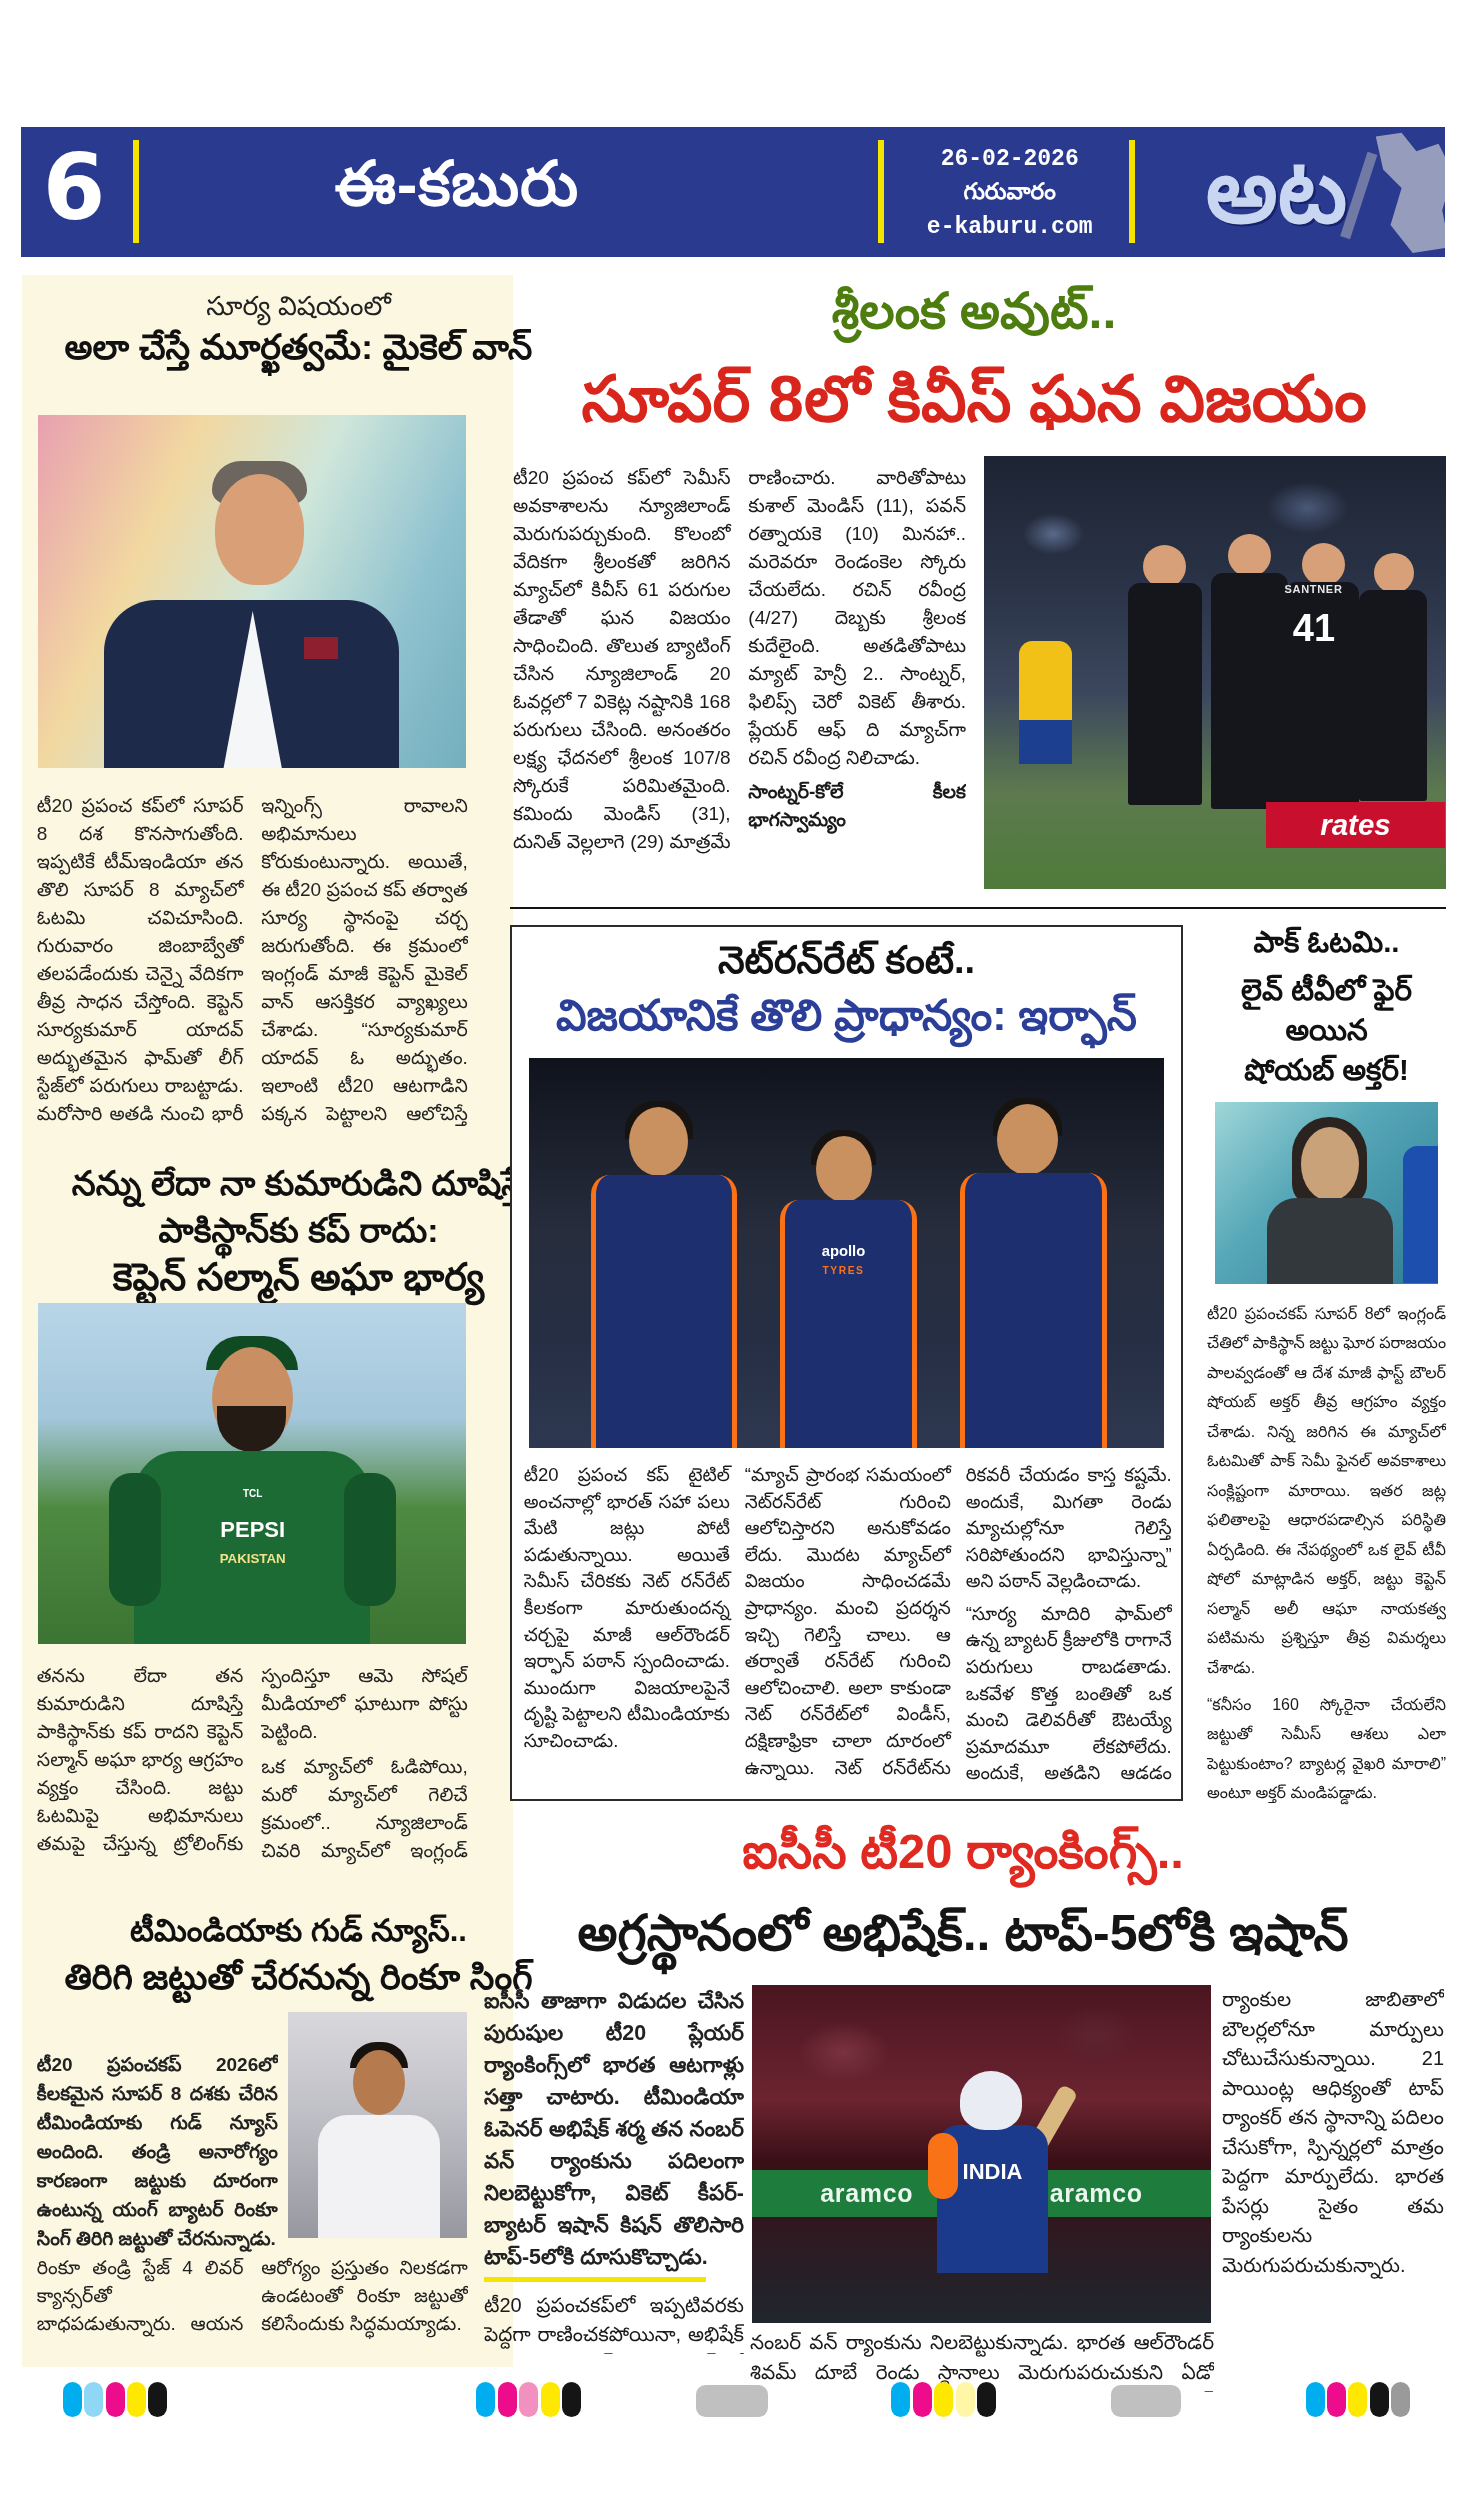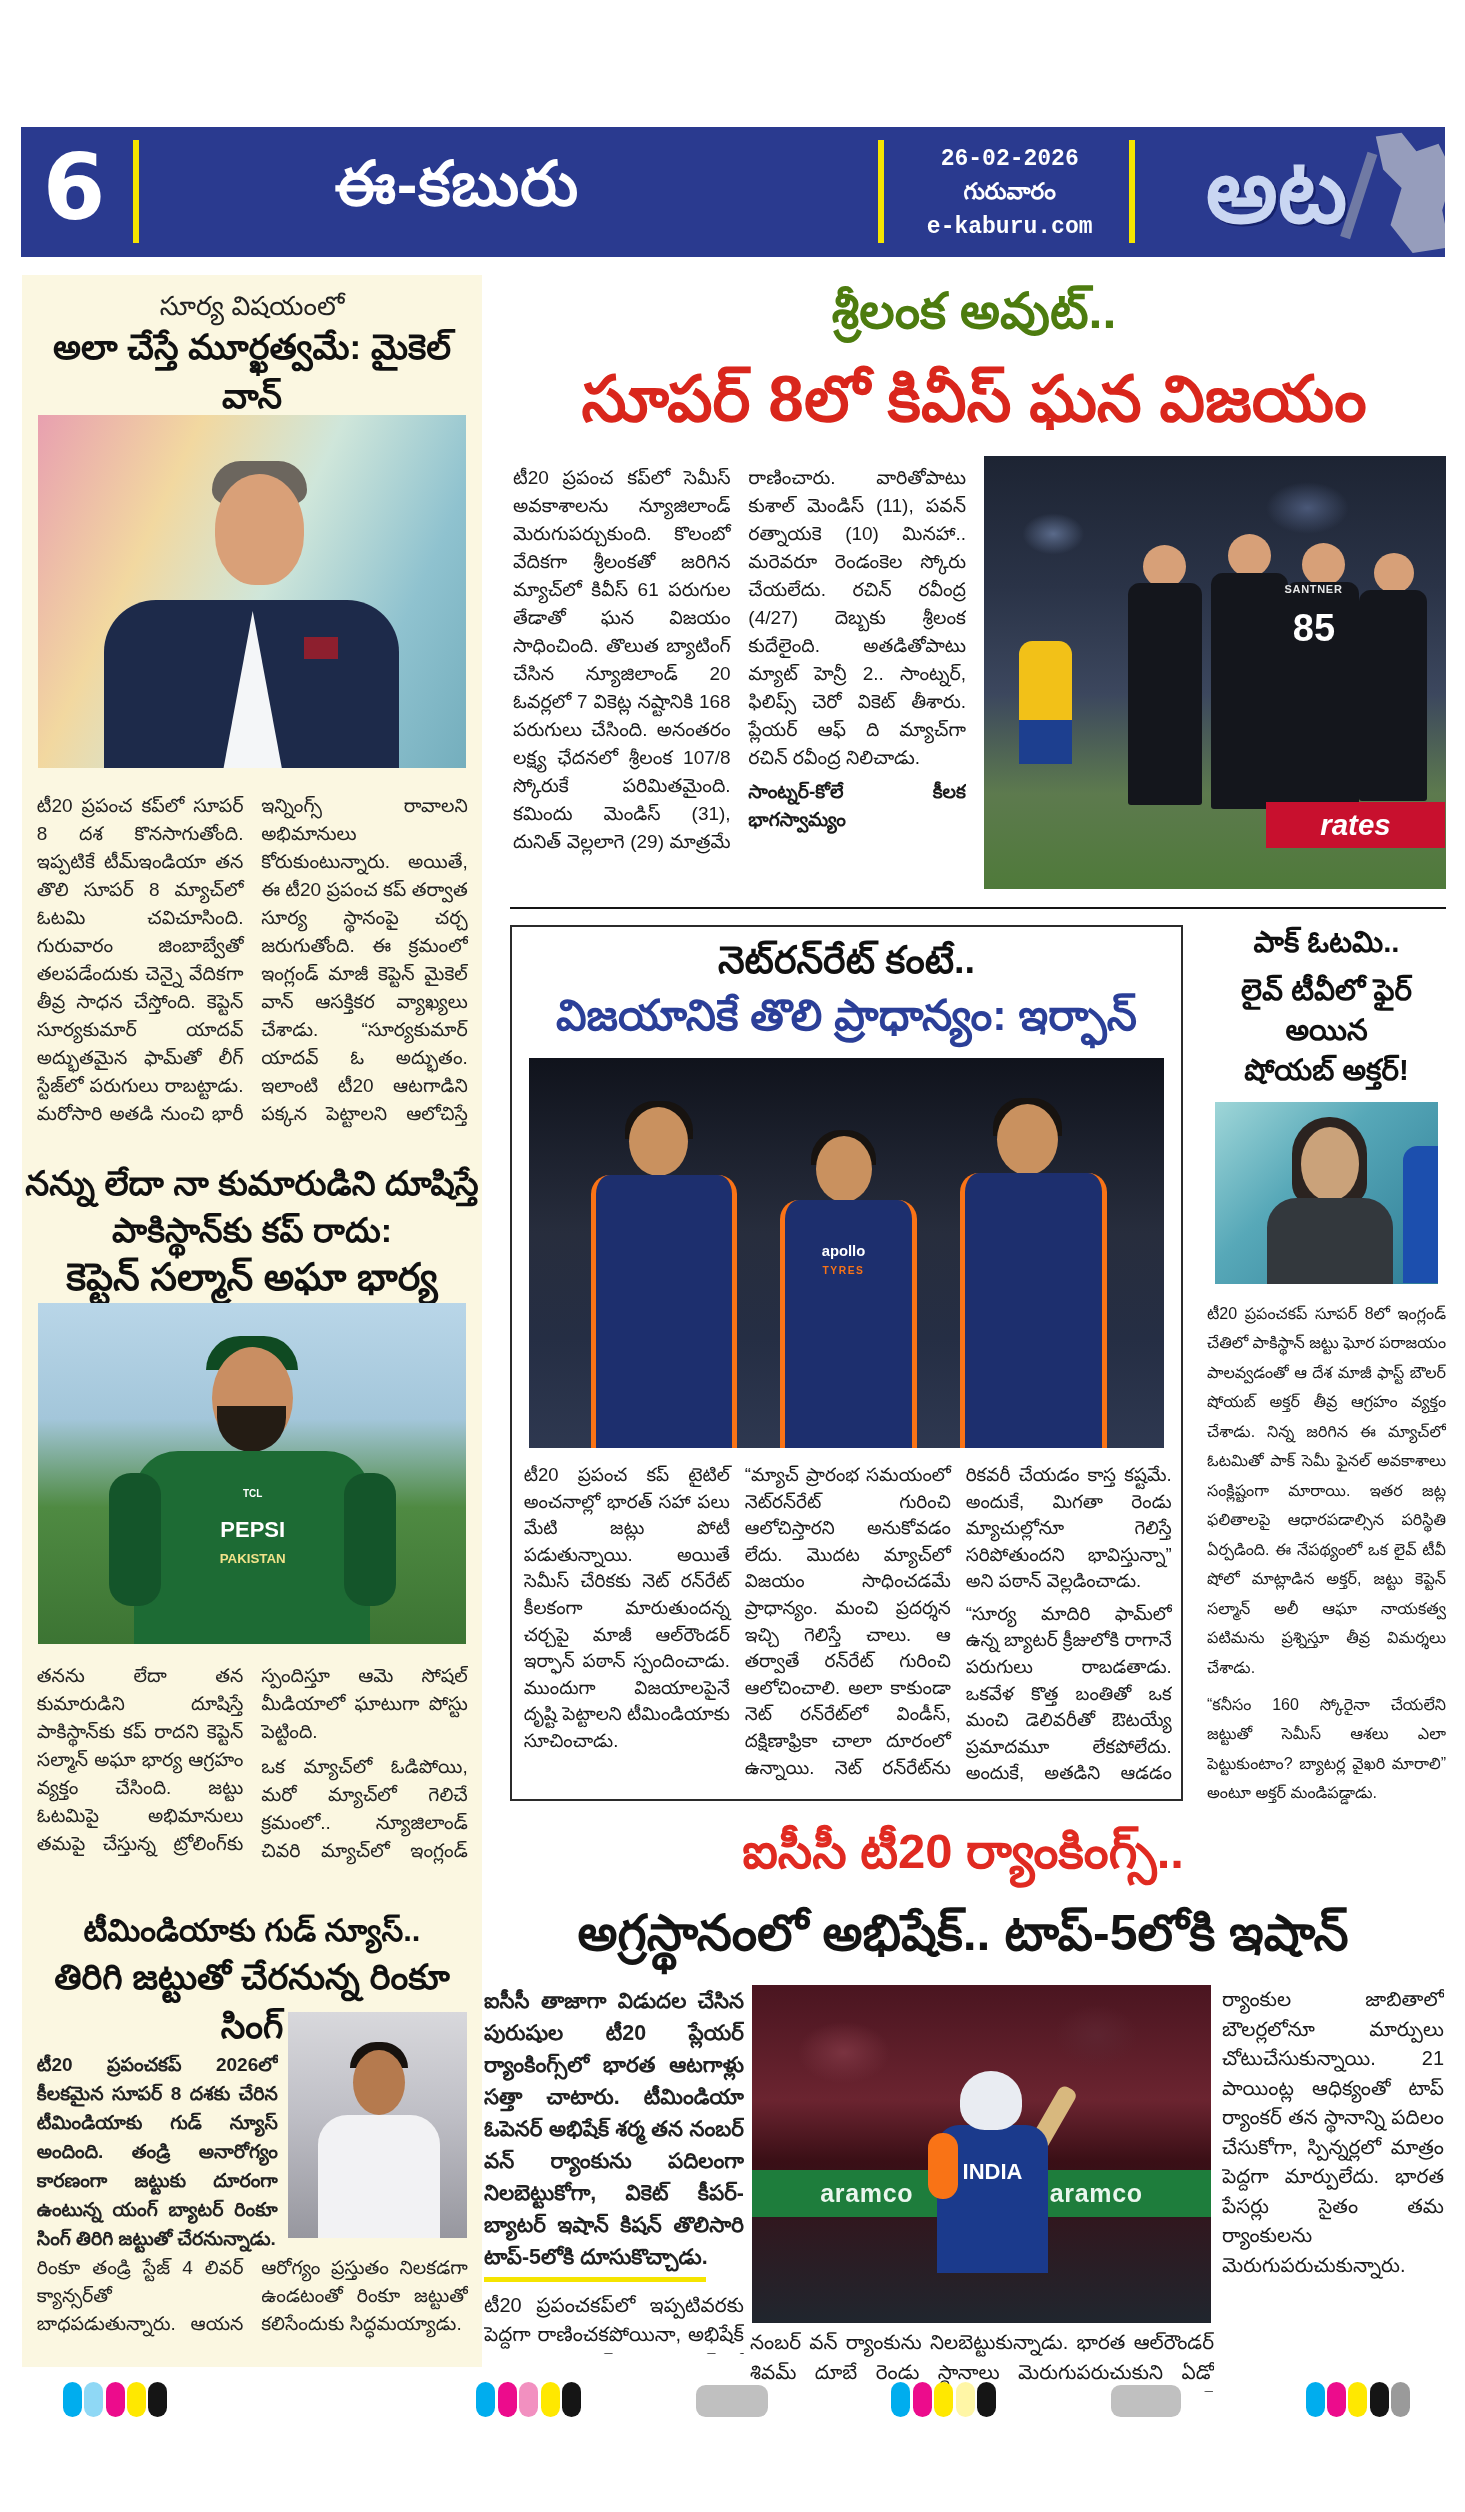--- a/index.html
+++ b/index.html
@@ -12,21 +12,21 @@
   #header{left:20.7px;top:127px;width:1424px;height:130px;background:#2a3a8f;overflow:hidden;}
   #page-num{position:absolute;left:22px;top:7.4px;font-size:90px;font-weight:bold;color:#ffffff;line-height:1.2;font-family:"DejaVu Sans",sans-serif;}
   .ybar{position:absolute;top:13.3px;width:6.6px;height:103px;background:#f5e400;}
   #masthead{position:absolute;left:207px;top:20.7px;width:458px;text-align:center;font-size:62px;font-weight:bold;color:#ffffff;letter-spacing:0.7px;}
   #date-block{position:absolute;left:882px;top:14.8px;width:214px;text-align:center;color:#ffffff;font-weight:bold;}
   #date-block .dl{font-size:23px;line-height:34px;font-family:Liberation Mono, monospace;}
   #section-logo{position:absolute;left:1141px;top:1.5px;width:295px;height:127px;}
   #section-logo .logo-text{position:absolute;left:44px;top:11.8px;font-size:90px;font-weight:bold;color:#c9d6f2;text-shadow:2.2px 2.2px 0 #16226b;}
   #logo-silhouette{position:absolute;right:0;top:0;}
   
-  #left-col{left:22px;top:275px;width:460px;height:2092px;background:#fbf7e1;}
+  #left-col{left:22px;top:275px;width:460px;height:2092px;background:#fbf7e1;padding-left:31px;}
   .kicker-sm{position:absolute;width:100%;text-align:center;font-size:26.6px;color:#222;}
   .headline-left{position:absolute;width:100%;text-align:center;font-weight:bold;color:#111;}
   .body-2col{position:absolute;left:14.8px;width:431px;column-count:2;column-gap:17.7px;column-fill:auto;overflow:hidden;font-size:19px;line-height:28px;text-align:justify;color:#222;}
   .body-2col p{margin:0 0 7.4px 0;}
   .photo{position:absolute;overflow:hidden;}
   
   #vaughan-photo{left:16.2px;top:140px;width:428px;height:353px;background:linear-gradient(115deg,#e8a0b0 0%,#f2d8a0 28%,#cfe6da 52%,#8fc2cf 78%,#74aebd 100%);}
   #vaughan-photo .torso{position:absolute;left:66px;top:185px;width:295px;height:177px;background:#1d2a4a;border-radius:52px 52px 0 0;}
   #vaughan-photo .shirt{position:absolute;left:185px;top:196px;width:59px;height:159px;background:#f4f6f8;clip-path:polygon(50% 0,0 100%,100% 100%);}
   #vaughan-photo .pocket{position:absolute;left:266px;top:222px;width:34px;height:22px;background:#8d1f2e;}
@@ -203,21 +203,21 @@
   <div class="sl-bot"></div>
   <div class="hd" style="left:159px;top:89px;width:43px;height:43px;"></div>
   <div class="hd" style="left:244px;top:78px;width:43px;height:43px;"></div>
   <div class="hd" style="left:318px;top:87px;width:43px;height:43px;"></div>
   <div class="hd" style="left:390px;top:97px;width:40px;height:40px;"></div>
   <div class="pl" style="left:144px;top:127px;width:74px;height:222px;"></div>
   <div class="pl" style="left:227px;top:117px;width:77px;height:236px;"></div>
   <div class="pl" style="left:301px;top:126px;width:74px;height:222px;"></div>
   <div class="pl" style="left:375px;top:134px;width:68px;height:211px;"></div>
   <div class="nm">SANTNER</div>
-  <div class="num">85</div>
+  <div class="num">41</div>
   <div class="board">rates</div>
 </div>
 
 <div class="abs" id="hr1"></div>
 
 <div class="abs" id="irfan-box">
   <div id="irfan-kicker">నెట్‌రన్‌రేట్ కంటే..</div>
   <div id="irfan-headline">విజయానికే తొలి ప్రాధాన్యం: ఇర్ఫాన్</div>
   <div class="photo" id="irfan-photo" style="position:absolute;">
     <div class="hair" style="left:96px;top:43px;width:68px;height:38px;"></div>

